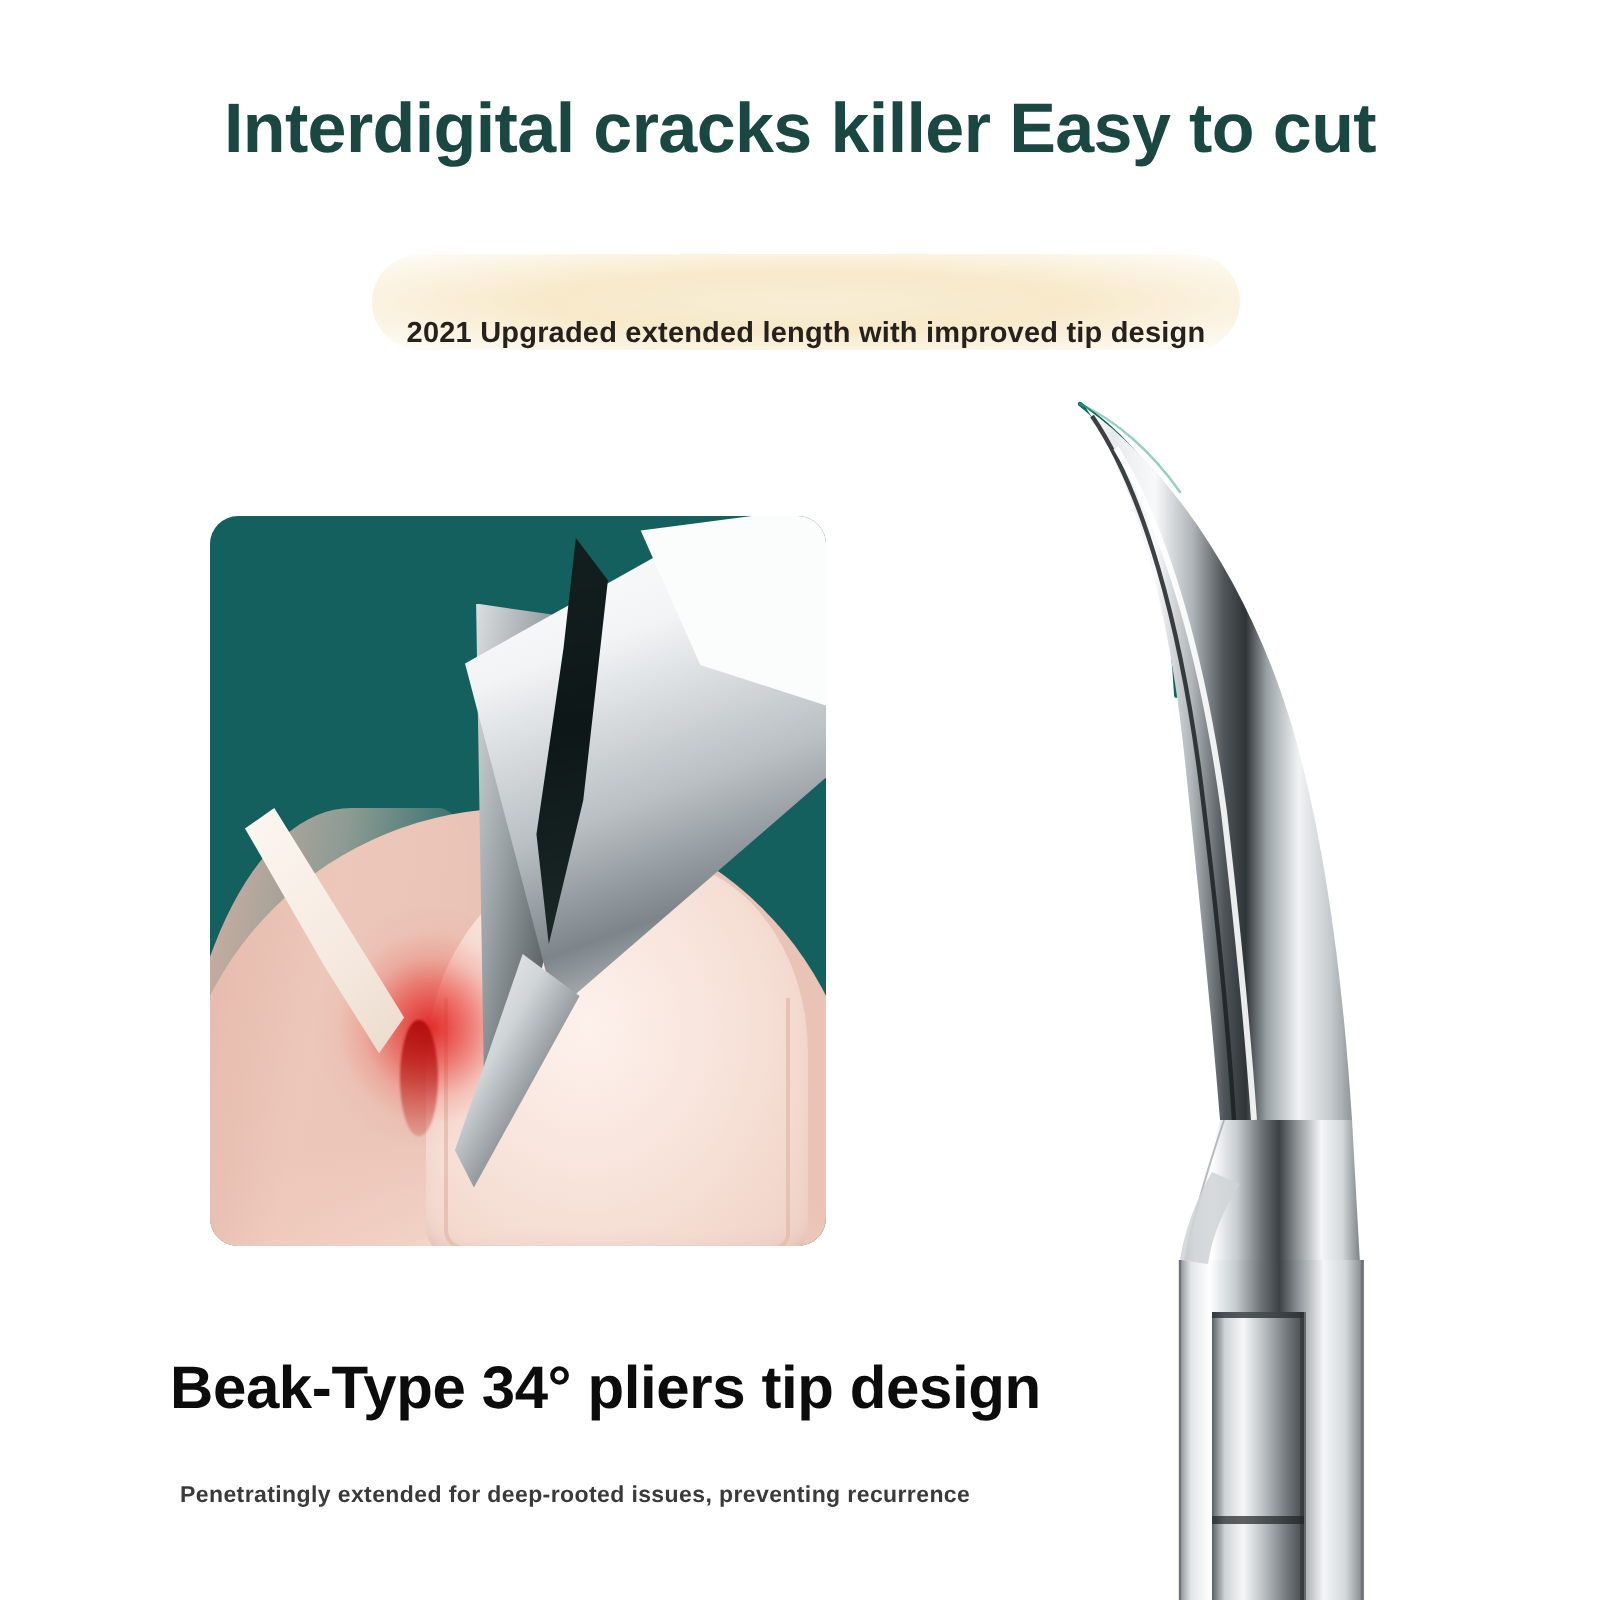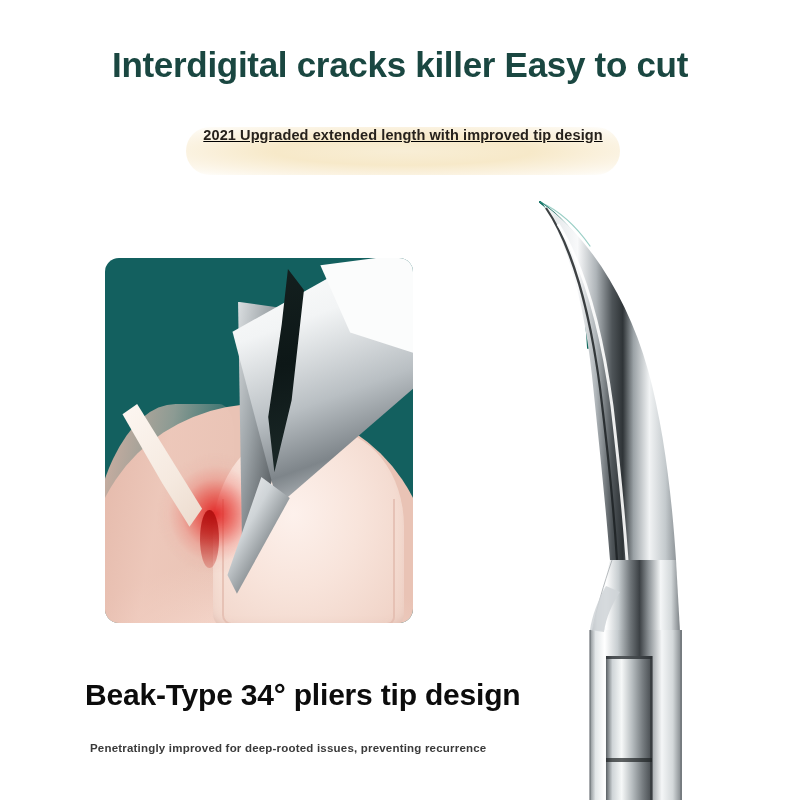--- a/index.html
+++ b/index.html
@@ -22,21 +22,21 @@
     line-height:1.1;
     white-space:nowrap;
   }
 
   
   .badge{
     position:absolute;left:186px;top:127px;
     width:434px;height:48px;
     border-radius:24px;
     background:radial-gradient(ellipse at 50% 50%, #f8eed6 0%, #f7e9c9 42%, #fbf3e2 72%, #fdf9f0 88%, #ffffff 100%);
-    display:flex;align-items:flex-start;justify-content:center;text-decoration:underline;
+    display:flex;align-items:flex-end;justify-content:center;
   }
   .badge-text{
     font-size:14.5px;font-weight:bold;color:#26211c;
     letter-spacing:0.1px;white-space:nowrap;
   }
 
   
   .photo{
     position:absolute;left:105px;top:258px;
     width:308px;height:365px;
@@ -154,21 +154,21 @@
     <div class="inflame-core"></div>
     <div class="sliver"></div>
     <div class="blade-low"></div>
     <div class="blade-up"></div>
     <div class="blade-gap"></div>
     <div class="blade-white"></div>
     <div class="blade-tip"></div>
   </div>
 
   <div class="caption-main">Beak-Type 34° pliers tip design</div>
-  <div class="caption-sub">Penetratingly improved for deep-rooted issues, preventing recurrence</div>
+  <div class="caption-sub">Penetratingly extended for deep-rooted issues, preventing recurrence</div>
 
   <div class="hero">
     <svg width="300" height="620" viewBox="0 0 300 620">
       <defs>
         <linearGradient id="steelX" x1="0" y1="0" x2="1" y2="0">
           <stop offset="0%" stop-color="#ffffff"></stop>
           <stop offset="10%" stop-color="#e7eaec"></stop>
           <stop offset="26%" stop-color="#f8f9fa"></stop>
           <stop offset="40%" stop-color="#aeb4b8"></stop>
           <stop offset="52%" stop-color="#4e5458"></stop>

